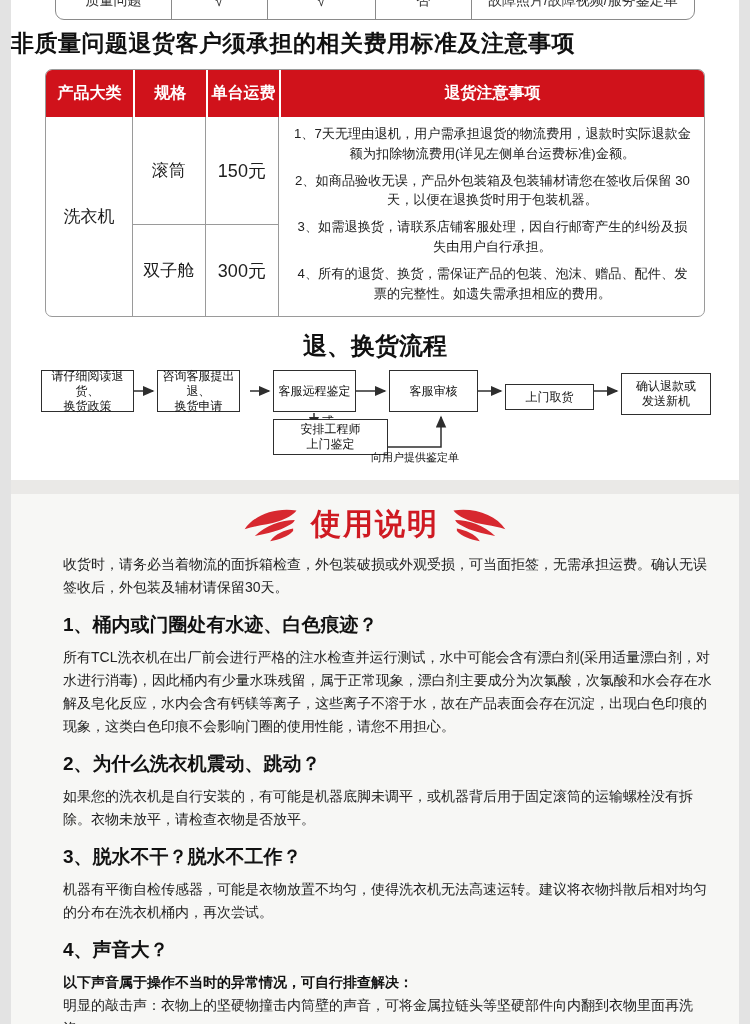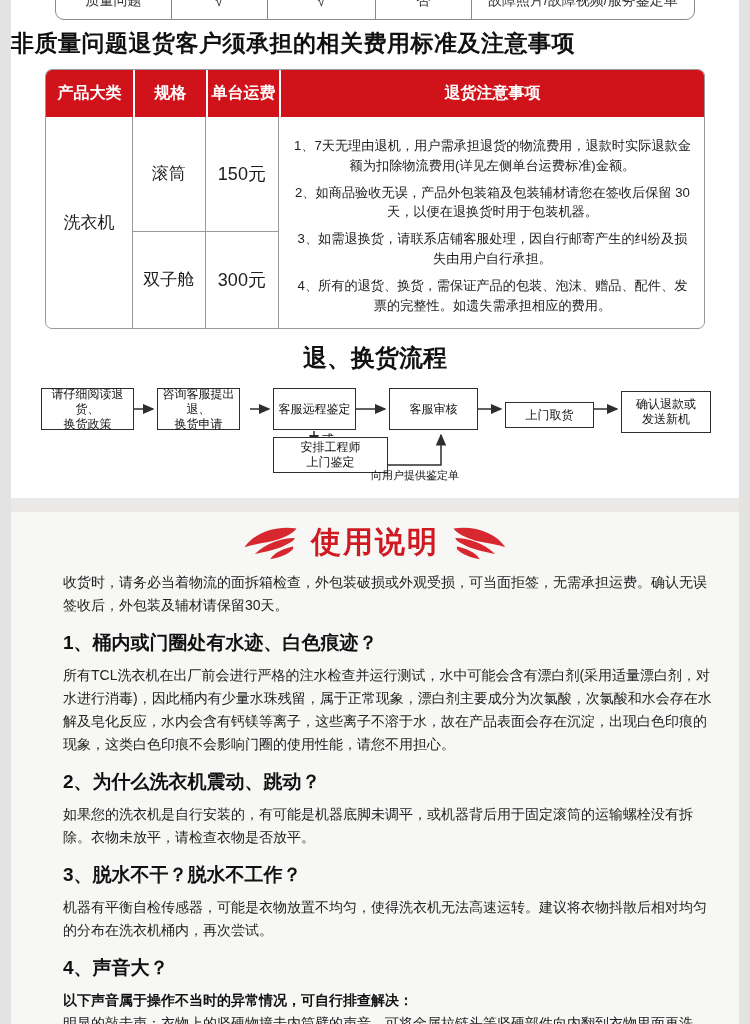--- a/index.html
+++ b/index.html
@@ -30,26 +30,26 @@
   table.fee { width:100%; border-collapse:separate; border-spacing:0; }
   table.fee thead th { background:#d0121b; color:#fff; font-size:16px; font-weight:700;
     padding:13px 2px; }
   table.fee thead th + th { border-left:2px solid #fff; }
   table.fee td { vertical-align:middle; text-align:center; }
   td.cat { width:13.2%; font-size:17px; border-right:1px solid #9a9a9a; }
   td.spec { width:11.1%; font-size:17px; border-right:1px solid #9a9a9a; }
   td.feeamt { width:11.1%; font-size:18px; border-right:1px solid #9a9a9a; }
   tr.r1 td.spec, tr.r1 td.feeamt { border-bottom:1px solid #9a9a9a; height:84px; }
   tr.r2 td.spec, tr.r2 td.feeamt { height:71px; }
-  td.notes { text-align:left; padding:12px 12px 6px 14px; }
+  td.notes { text-align:left; padding:0 12px 6px 14px; }
   td.notes p { font-size:13.2px; line-height:1.5; color:#222; margin:7px 0; }
 
   
   .proc-title { text-align:center; font-size:24px; font-weight:700; color:#111;
-    margin:13px 0 12px; }
+    margin:13px 0 6px; }
   .flow { position:relative; width:728px; height:102px; }
   .fbox { position:absolute; border:1.5px solid #2e2e2e; background:#fff;
     display:flex; align-items:center; justify-content:center; text-align:center;
     font-size:12px; line-height:1.25; color:#111; white-space:pre-line; }
   .flow-svg { position:absolute; left:0; top:0; }
   .or-label { position:absolute; left:311px; top:45px; font-size:12px; color:#111; }
   .flow-note { position:absolute; left:360px; top:82px; font-size:11px; color:#111; }
 
   
   .divider-band { height:14px; background:#eae9e7; margin-top:10px; }

